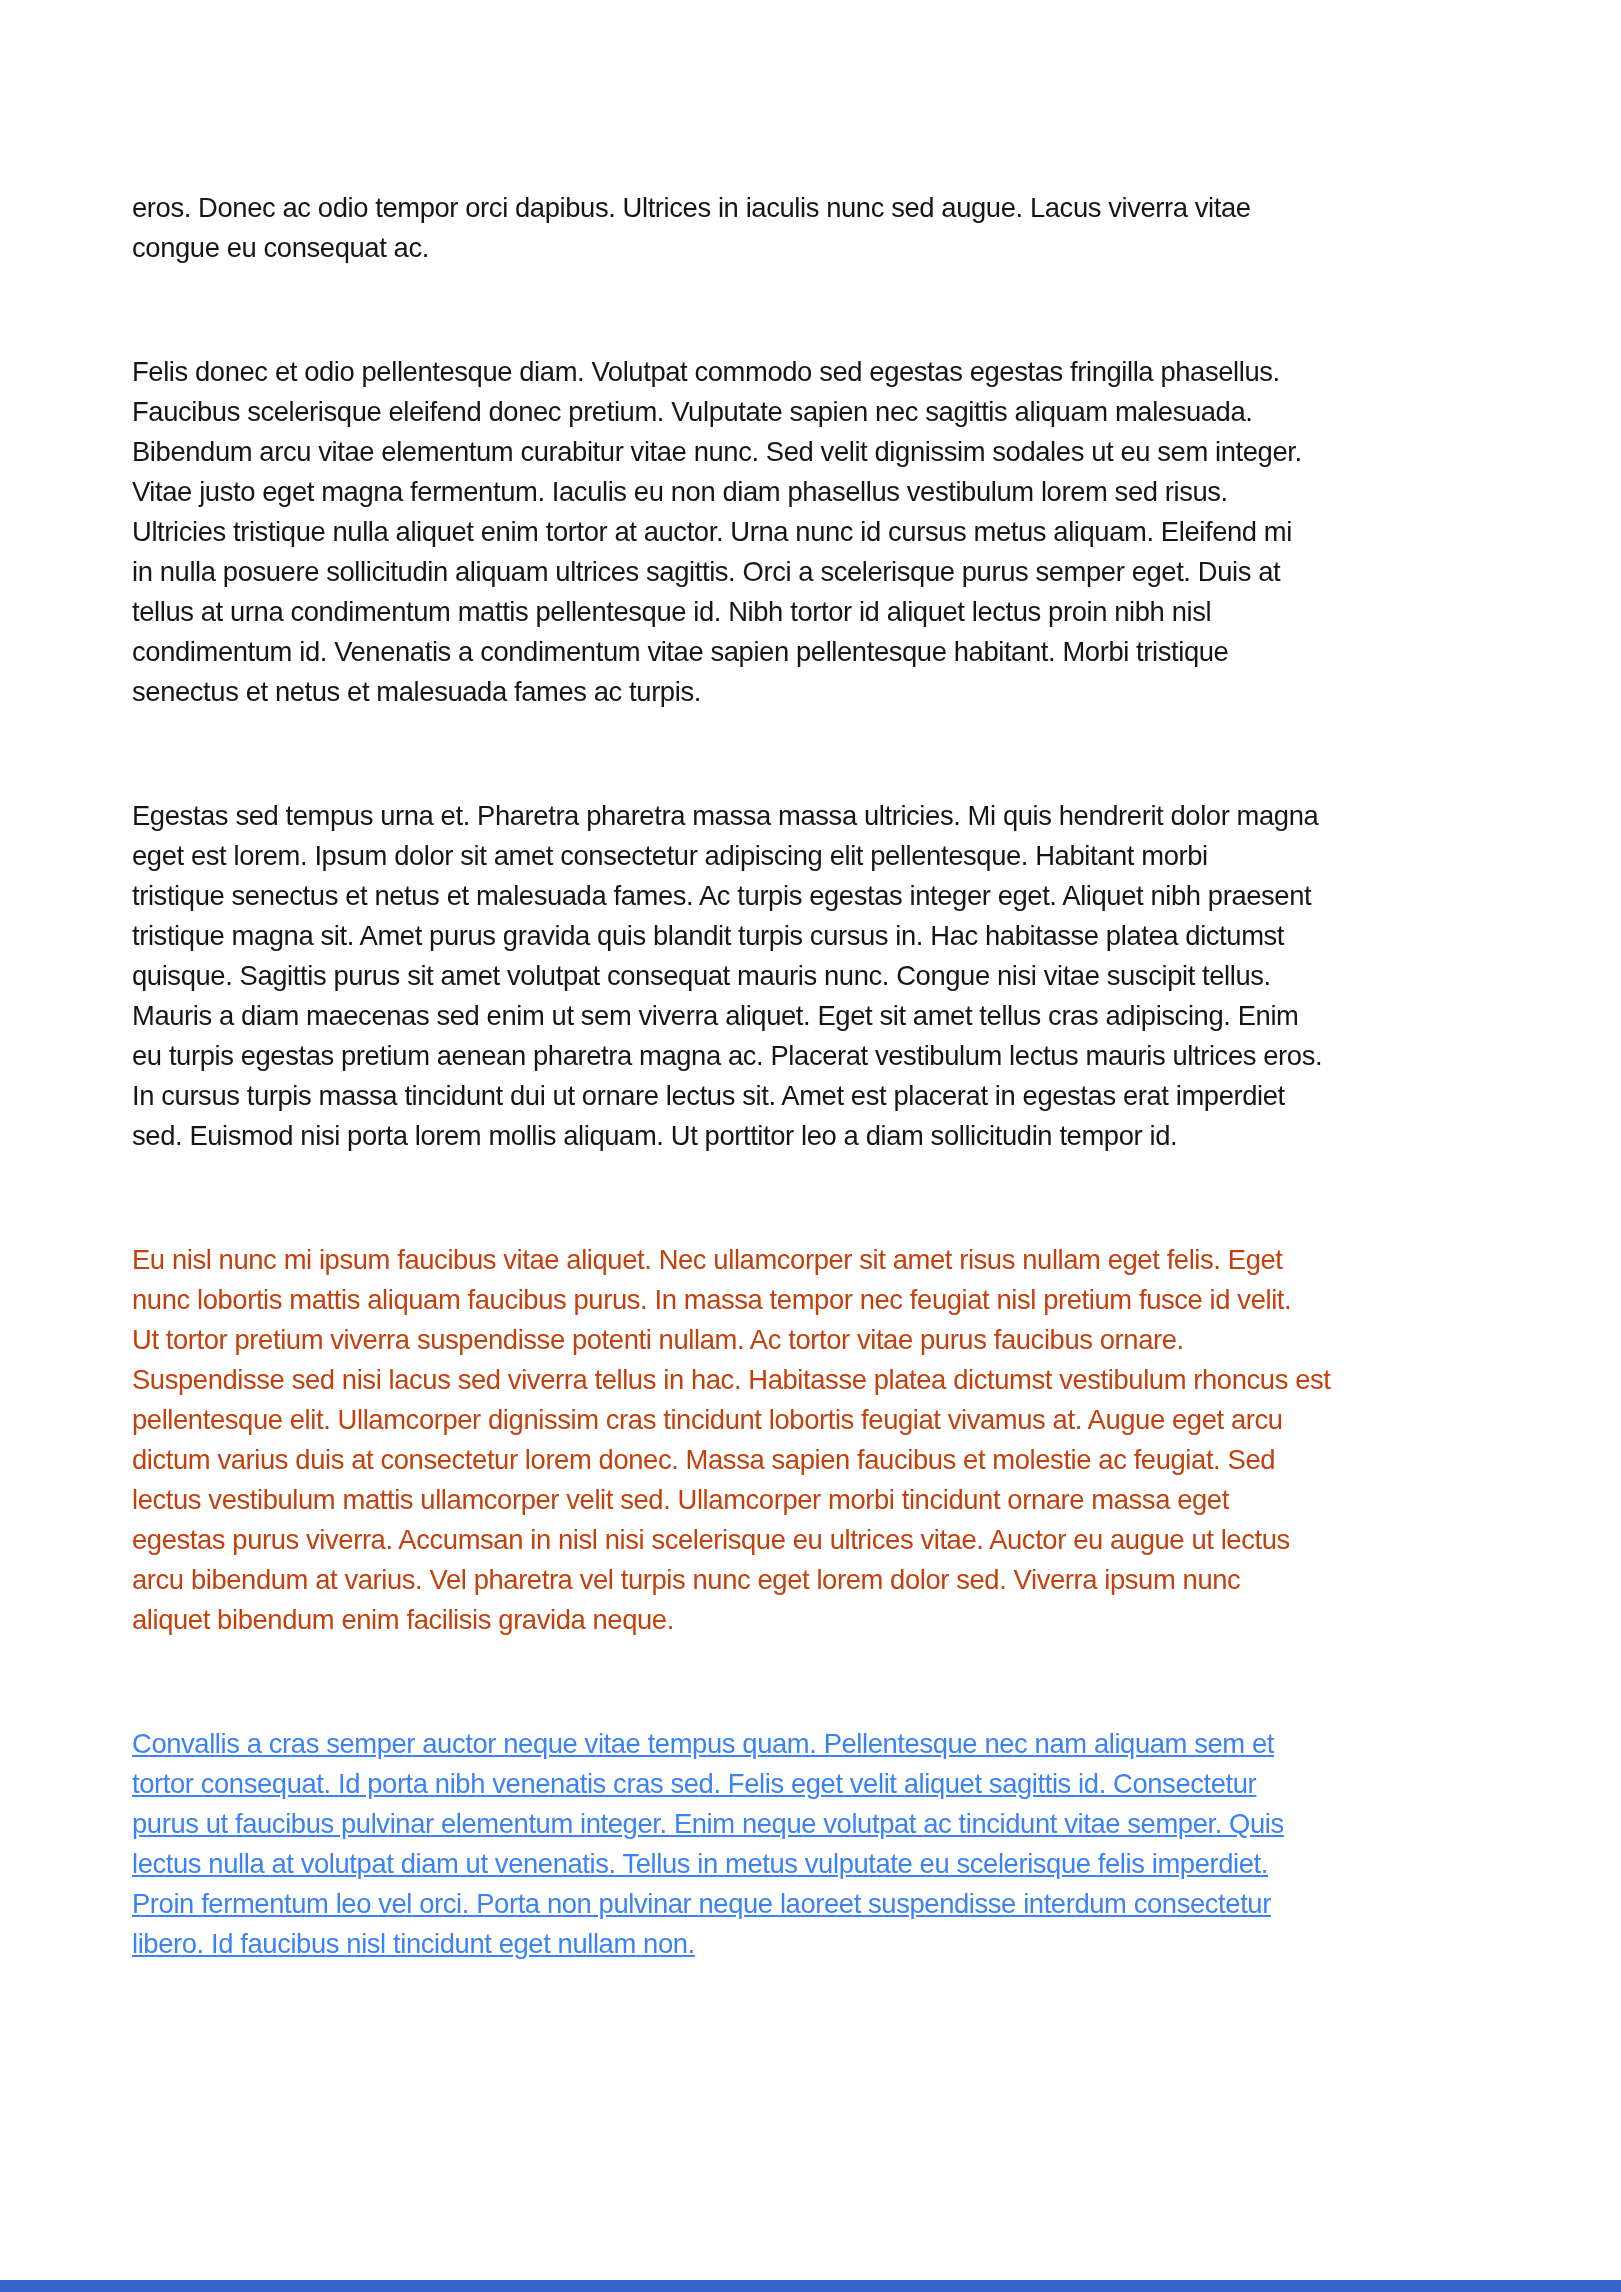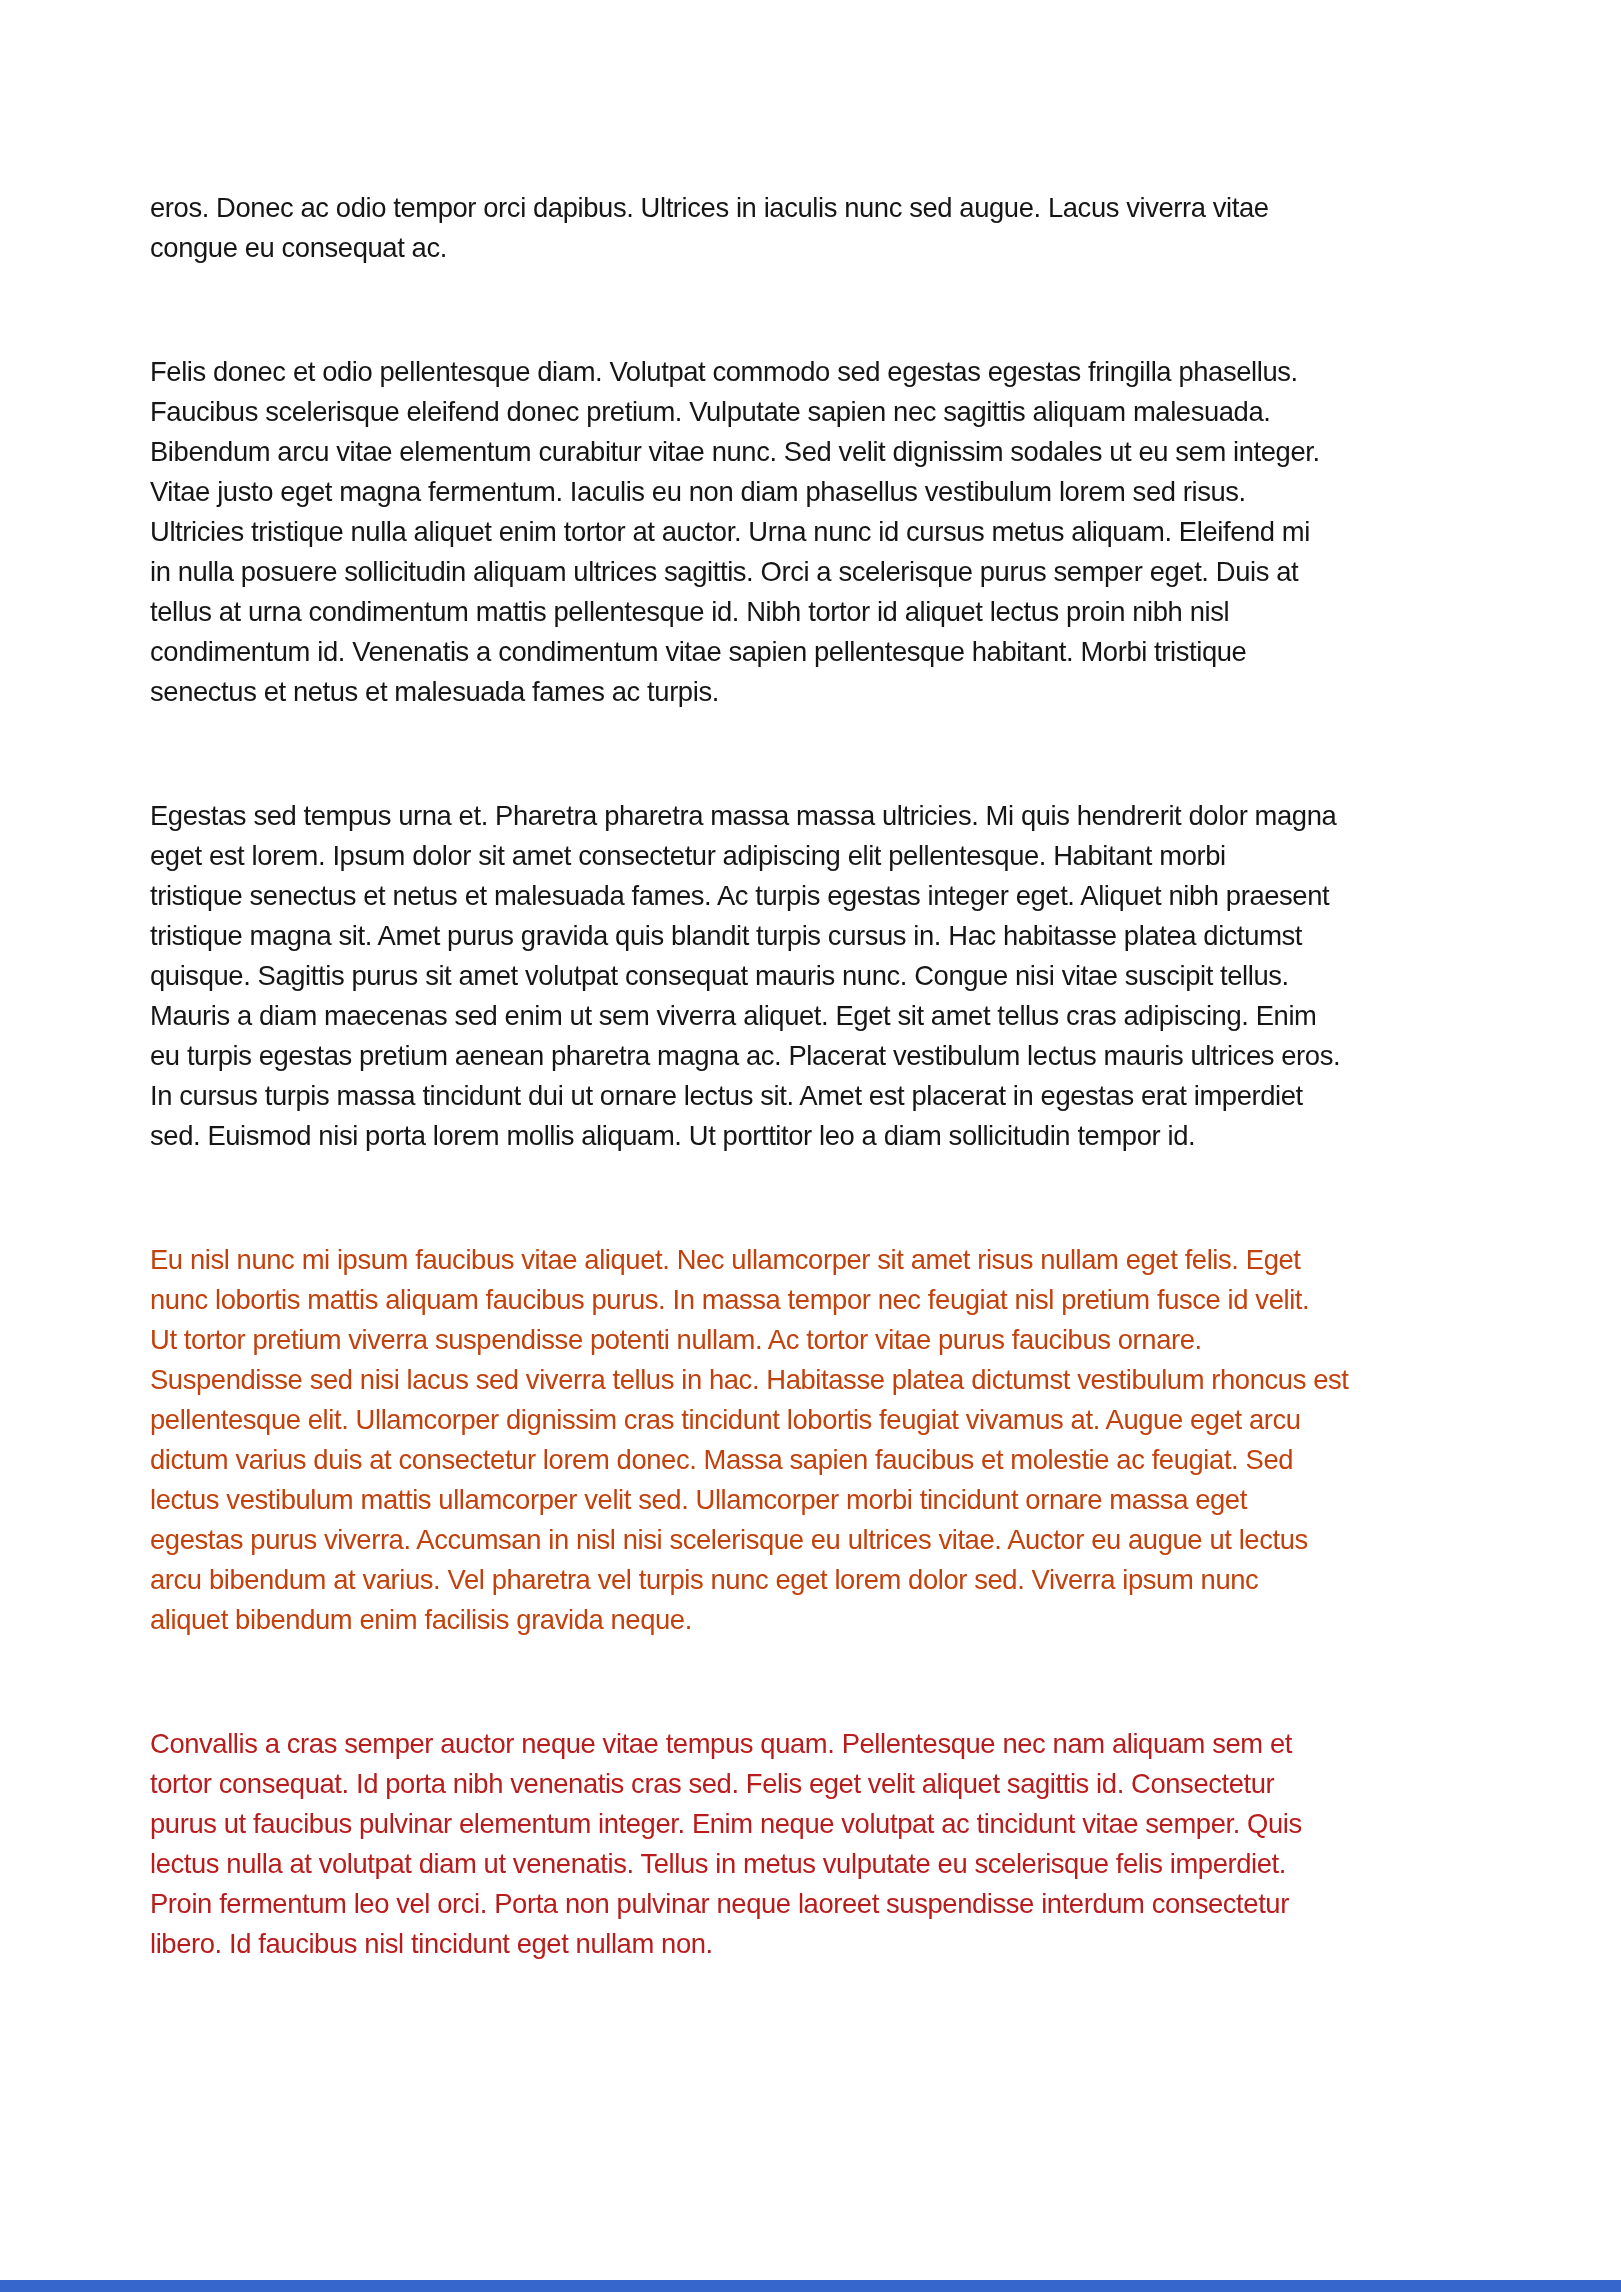--- a/index.html
+++ b/index.html
@@ -13,21 +13,20 @@
     height: 2293px;
     background: #ffffff;
     overflow: hidden;
     font-family: "Liberation Sans", "DejaVu Sans", sans-serif;
   }
   .text-block {
     position: absolute;
     left: 132px;
     top: 188px;
     width: 1362px;
-    margin-left: 18px;
   }
   .para {
     margin: 0 0 84px 0;
     font-size: 27.4px;
     letter-spacing: -0.4px;
     line-height: 40px;
     color: #161616;
     white-space: pre-line;
     text-align: left;
   }
@@ -71,21 +70,21 @@
       <p class="para" style="color: #c2410c;">Eu nisl nunc mi ipsum faucibus vitae aliquet. Nec ullamcorper sit amet risus nullam eget felis. Eget
 nunc lobortis mattis aliquam faucibus purus. In massa tempor nec feugiat nisl pretium fusce id velit.
 Ut tortor pretium viverra suspendisse potenti nullam. Ac tortor vitae purus faucibus ornare.
 Suspendisse sed nisi lacus sed viverra tellus in hac. Habitasse platea dictumst vestibulum rhoncus est
 pellentesque elit. Ullamcorper dignissim cras tincidunt lobortis feugiat vivamus at. Augue eget arcu
 dictum varius duis at consectetur lorem donec. Massa sapien faucibus et molestie ac feugiat. Sed
 lectus vestibulum mattis ullamcorper velit sed. Ullamcorper morbi tincidunt ornare massa eget
 egestas purus viverra. Accumsan in nisl nisi scelerisque eu ultrices vitae. Auctor eu augue ut lectus
 arcu bibendum at varius. Vel pharetra vel turpis nunc eget lorem dolor sed. Viverra ipsum nunc
 aliquet bibendum enim facilisis gravida neque.</p>
-      <p class="para" style="color: #b91c1c;">Convallis a cras semper auctor neque vitae tempus quam. Pellentesque nec nam aliquam sem et
+      <p class="para" style="color: #3b82f6; text-decoration: underline;">Convallis a cras semper auctor neque vitae tempus quam. Pellentesque nec nam aliquam sem et
 tortor consequat. Id porta nibh venenatis cras sed. Felis eget velit aliquet sagittis id. Consectetur
 purus ut faucibus pulvinar elementum integer. Enim neque volutpat ac tincidunt vitae semper. Quis
 lectus nulla at volutpat diam ut venenatis. Tellus in metus vulputate eu scelerisque felis imperdiet.
 Proin fermentum leo vel orci. Porta non pulvinar neque laoreet suspendisse interdum consectetur
 libero. Id faucibus nisl tincidunt eget nullam non.</p>
     </div>
   <div class="bottom-bar" style="background: rgb(54, 102, 204);"></div>
 </div>
 
 

